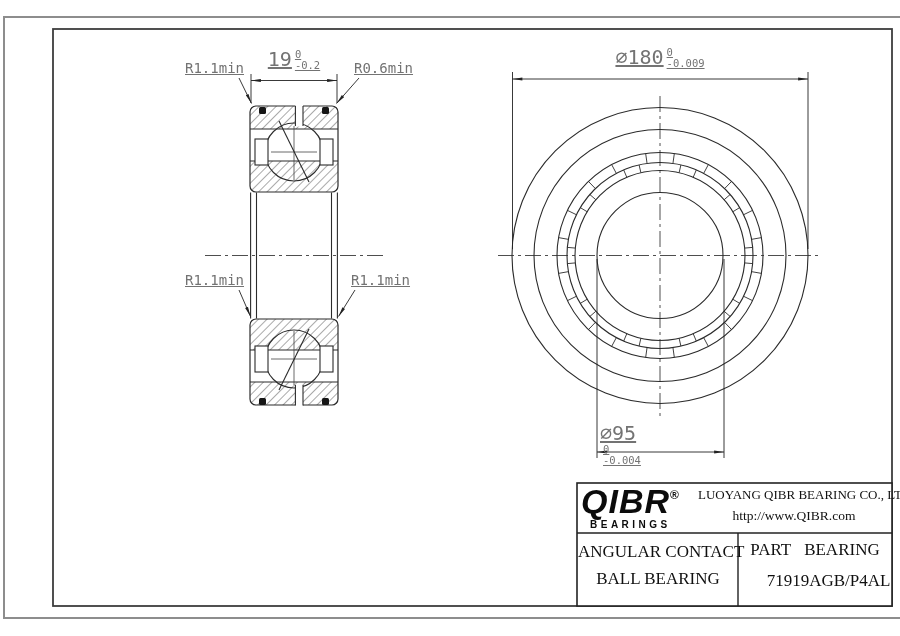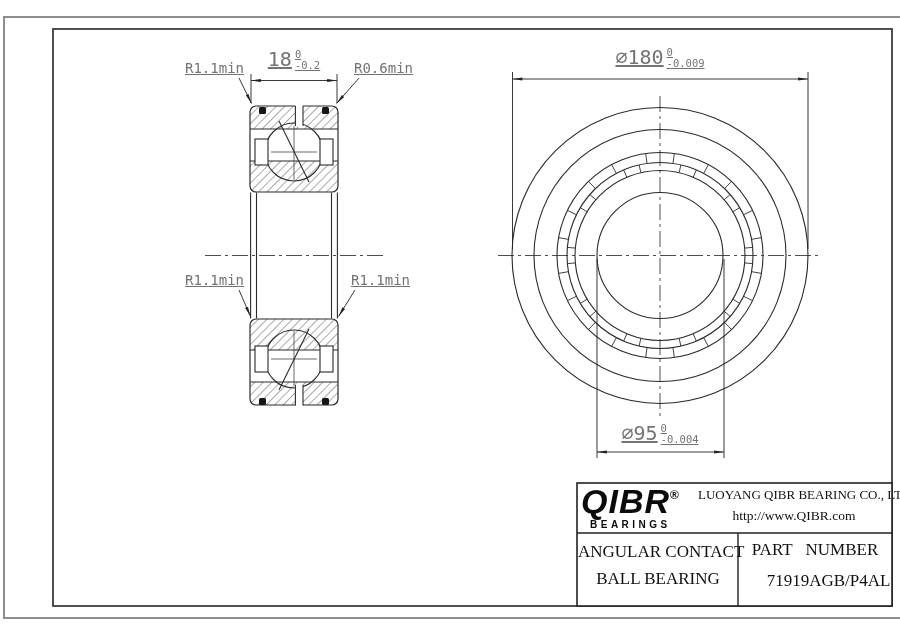--- a/index.html
+++ b/index.html
@@ -203,57 +203,57 @@
   </g>
 
   <g>
     <rect x="577" y="483" width="315" height="123" fill="#fff" stroke="#222" stroke-width="1.6"></rect>
     <line x1="577" y1="533" x2="892" y2="533" stroke="#222" stroke-width="1.4"></line>
     <line x1="738" y1="533" x2="738" y2="606" stroke="#222" stroke-width="1.4"></line>
   </g>
 </svg>
 
 <div class="abs cad dimwrap" style="left:234px;top:49px;width:120px;">
-  <span class="dimnum">18</span>
+  <span class="dimnum">19</span>
   <span class="tol">
     <span>0</span>
     <span>-0.2</span>
   </span>
 </div>
 
 <div class="abs cad rlab" style="left:185px;top:60px;">R1.1min</div>
 <div class="abs cad rlab" style="left:354px;top:60px;">R0.6min</div>
 <div class="abs cad rlab" style="left:185px;top:272px;">R1.1min</div>
 <div class="abs cad rlab" style="left:351px;top:272px;">R1.1min</div>
 
 <div class="abs cad dimwrap" style="left:600px;top:47px;width:120px;">
   <span class="dimnum">∅180</span>
   <span class="tol">
     <span>0</span>
     <span>-0.009</span>
   </span>
 </div>
 
-<div class="abs cad dimwrap" style="left:600px;top:423px;width:120px;">
+<div class="abs cad dimwrap" style="left:600px;top:423px;width:120px;flex-direction:column;">
   <span class="dimnum">∅95</span>
   <span class="tol">
     <span>0</span>
     <span>-0.004</span>
   </span>
 </div>
 
 <div>
   <div class="abs" style="left:581px;top:485px;">
     <span id="logo-text">QIBR</span><span id="logo-reg">®</span>
   </div>
   <div class="abs" id="logo-tagline" style="left:590px;top:519px;">BEARINGS</div>
 
   <div class="abs tb-serif center" id="company" style="left:698px;top:487px;width:192px;">LUOYANG QIBR BEARING CO., LTD</div>
   <div class="abs tb-serif center" id="website" style="left:698px;top:508px;width:192px;">http://www.QIBR.com</div>
 
   <div class="abs tb-serif tb-big center" style="left:578px;top:542px;width:160px;">ANGULAR CONTACT</div>
   <div class="abs tb-serif tb-big center" style="left:578px;top:569px;width:160px;">BALL BEARING</div>
 
-  <div class="abs tb-serif tb-big center" id="pn-label" style="left:738px;top:540px;width:154px;">PART NUMBER</div>
+  <div class="abs tb-serif tb-big center" id="pn-label" style="left:738px;top:540px;width:154px;">PART BEARING</div>
   <div class="abs tb-serif tb-big center" style="left:738px;top:571px;width:181px;text-align:center;">71919AGB/P4AL</div>
 </div>
 
 </div>
 
 </body></html>

